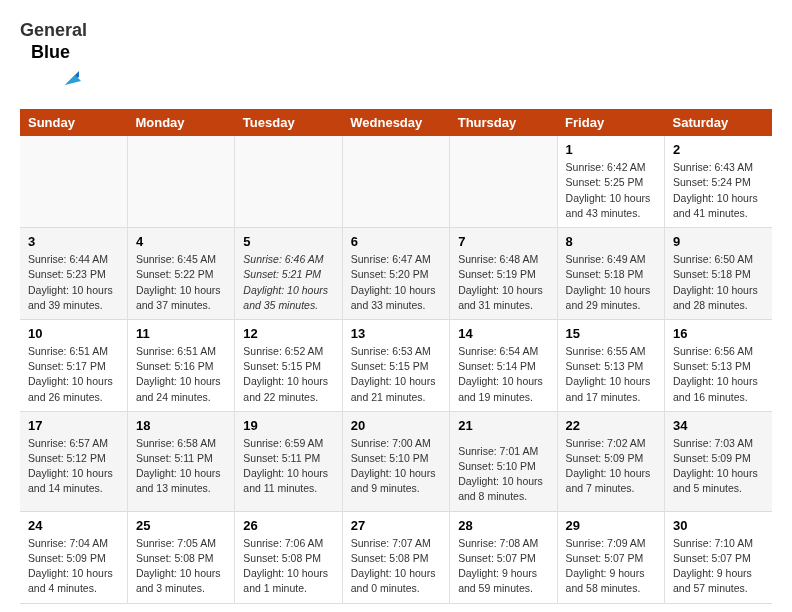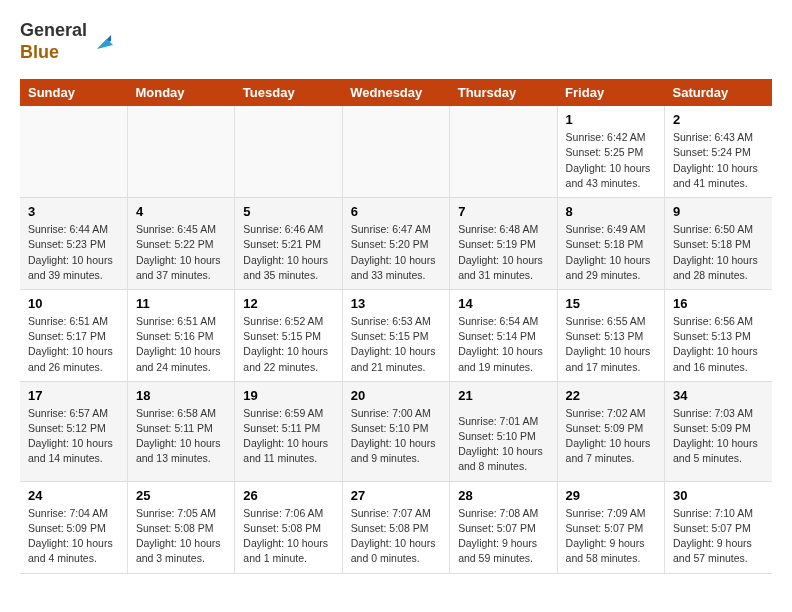--- a/index.html
+++ b/index.html
@@ -11,29 +11,30 @@
       padding: 20px;
     }
     .header {
       display: flex;
       justify-content: space-between;
       align-items: flex-start;
       margin-bottom: 16px;
     }
     .logo {
       display: flex;
-      align-items: center;
+      align-items: flex-end;
+      flex-direction: column;
     }
     .logo-text {
       font-size: 18px;
       font-weight: bold;
       line-height: 1.2;
     }
     .logo-text .general { color: #333; }
-    .logo-text .blue { color: #a16207; }
+    .logo-text .blue { color: #000000; margin-left: 11px; }
     .logo-icon {
       width: 30px;
       height: 30px;
       margin-left: 2px;
     }
     .title-block {
       text-align: right;
     }
     .month-title {
       font-size: 36px;
@@ -146,21 +147,21 @@
 Daylight: 10 hours and 39 minutes.</div>
         </td>
         <td>
           <span class="day-num">4</span>
           <div class="day-info" style="white-space: pre-line;">Sunrise: 6:45 AM
 Sunset: 5:22 PM
 Daylight: 10 hours and 37 minutes.</div>
         </td>
         <td>
           <span class="day-num">5</span>
-          <div class="day-info" style="white-space: pre-line;">Sunrise: 6:46 AM
+          <div class="day-info" style="white-space: pre-line; font-style: italic;">Sunrise: 6:46 AM
 Sunset: 5:21 PM
 Daylight: 10 hours and 35 minutes.</div>
         </td>
         <td>
           <span class="day-num">6</span>
           <div class="day-info" style="white-space: pre-line;">Sunrise: 6:47 AM
 Sunset: 5:20 PM
 Daylight: 10 hours and 33 minutes.</div>
         </td>
         <td>

